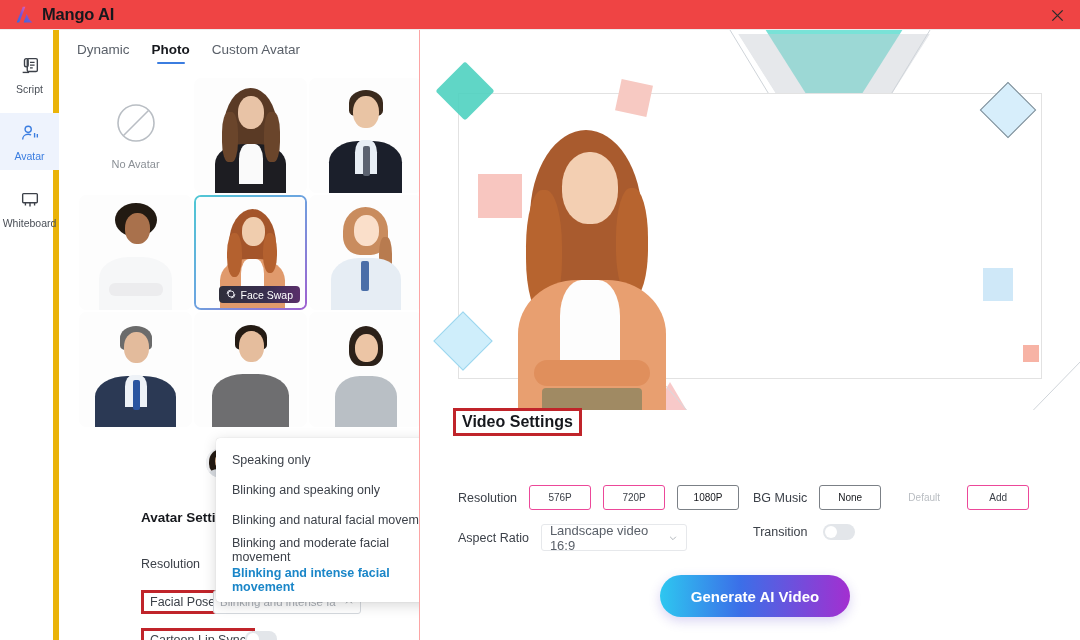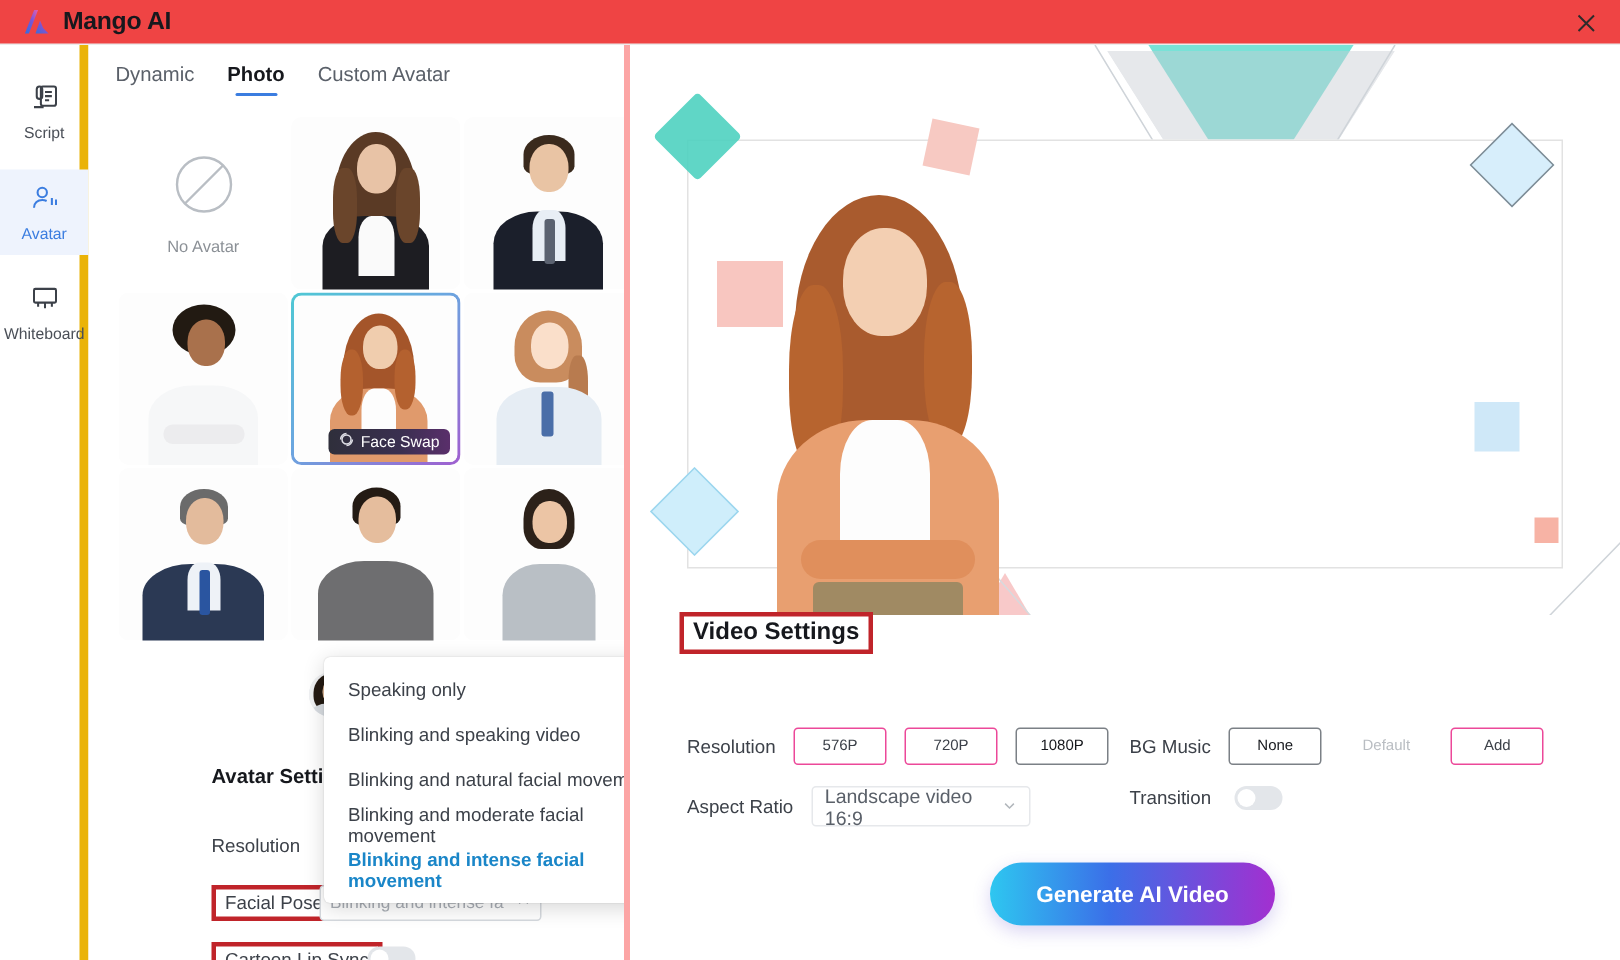--- a/index.html
+++ b/index.html
@@ -41,21 +41,21 @@
   }
   .rail-item .rail-label { font-size: 10.5px; color: #4a4f57; line-height: 1; }
   .rail-item.active { background: #eef3fd; }
   .rail-item.active .rail-label { color: #3b7de0; }
   .rail-item.active svg { stroke: #3b7de0; }
   .rail-item svg { stroke: #3c4149; fill: none; stroke-width: 1.5; }
 
   
   #leftpanel {
     position: absolute; left: 59px; top: 30px; width: 361px; height: 610px;
-    background: #fff; border-right: 4px solid #fca5a5; overflow: hidden;
+    background: #fff; border-right: 1px solid #fca5a5; overflow: hidden;
   }
   #tabs { display: flex; gap: 22px; padding: 12px 0 0 18px; align-items: flex-start; }
   .tab { font-size: 13.5px; color: #5a6069; cursor: pointer; padding-bottom: 7px; position: relative; }
   .tab.active { color: #16181d; font-weight: 700; }
   .tab.active::after {
     content: ""; position: absolute; left: 50%; transform: translateX(-50%);
     bottom: 0; width: 28px; height: 2.5px; background: #3b7de0; border-radius: 2px;
   }
 
   #avatar-grid {
@@ -408,21 +408,21 @@
     </span>
   </div>
 
   <div class="setting-row" id="row-cartoon">
     <span class="annot setting-label">Cartoon Lip Sync</span>
   </div>
   <div id="cartoon-toggle"></div>
 
   <div id="facial-dropdown">
     <div class="dd-item">Speaking only</div>
-    <div class="dd-item">Blinking and speaking video</div>
+    <div class="dd-item">Blinking and speaking only</div>
     <div class="dd-item">Blinking and natural facial movement</div>
     <div class="dd-item">Blinking and moderate facial movement</div>
     <div class="dd-item selected">Blinking and intense facial movement</div>
   </div>
 </div>
 
 <div id="right">
 
   <div id="stage">
 

